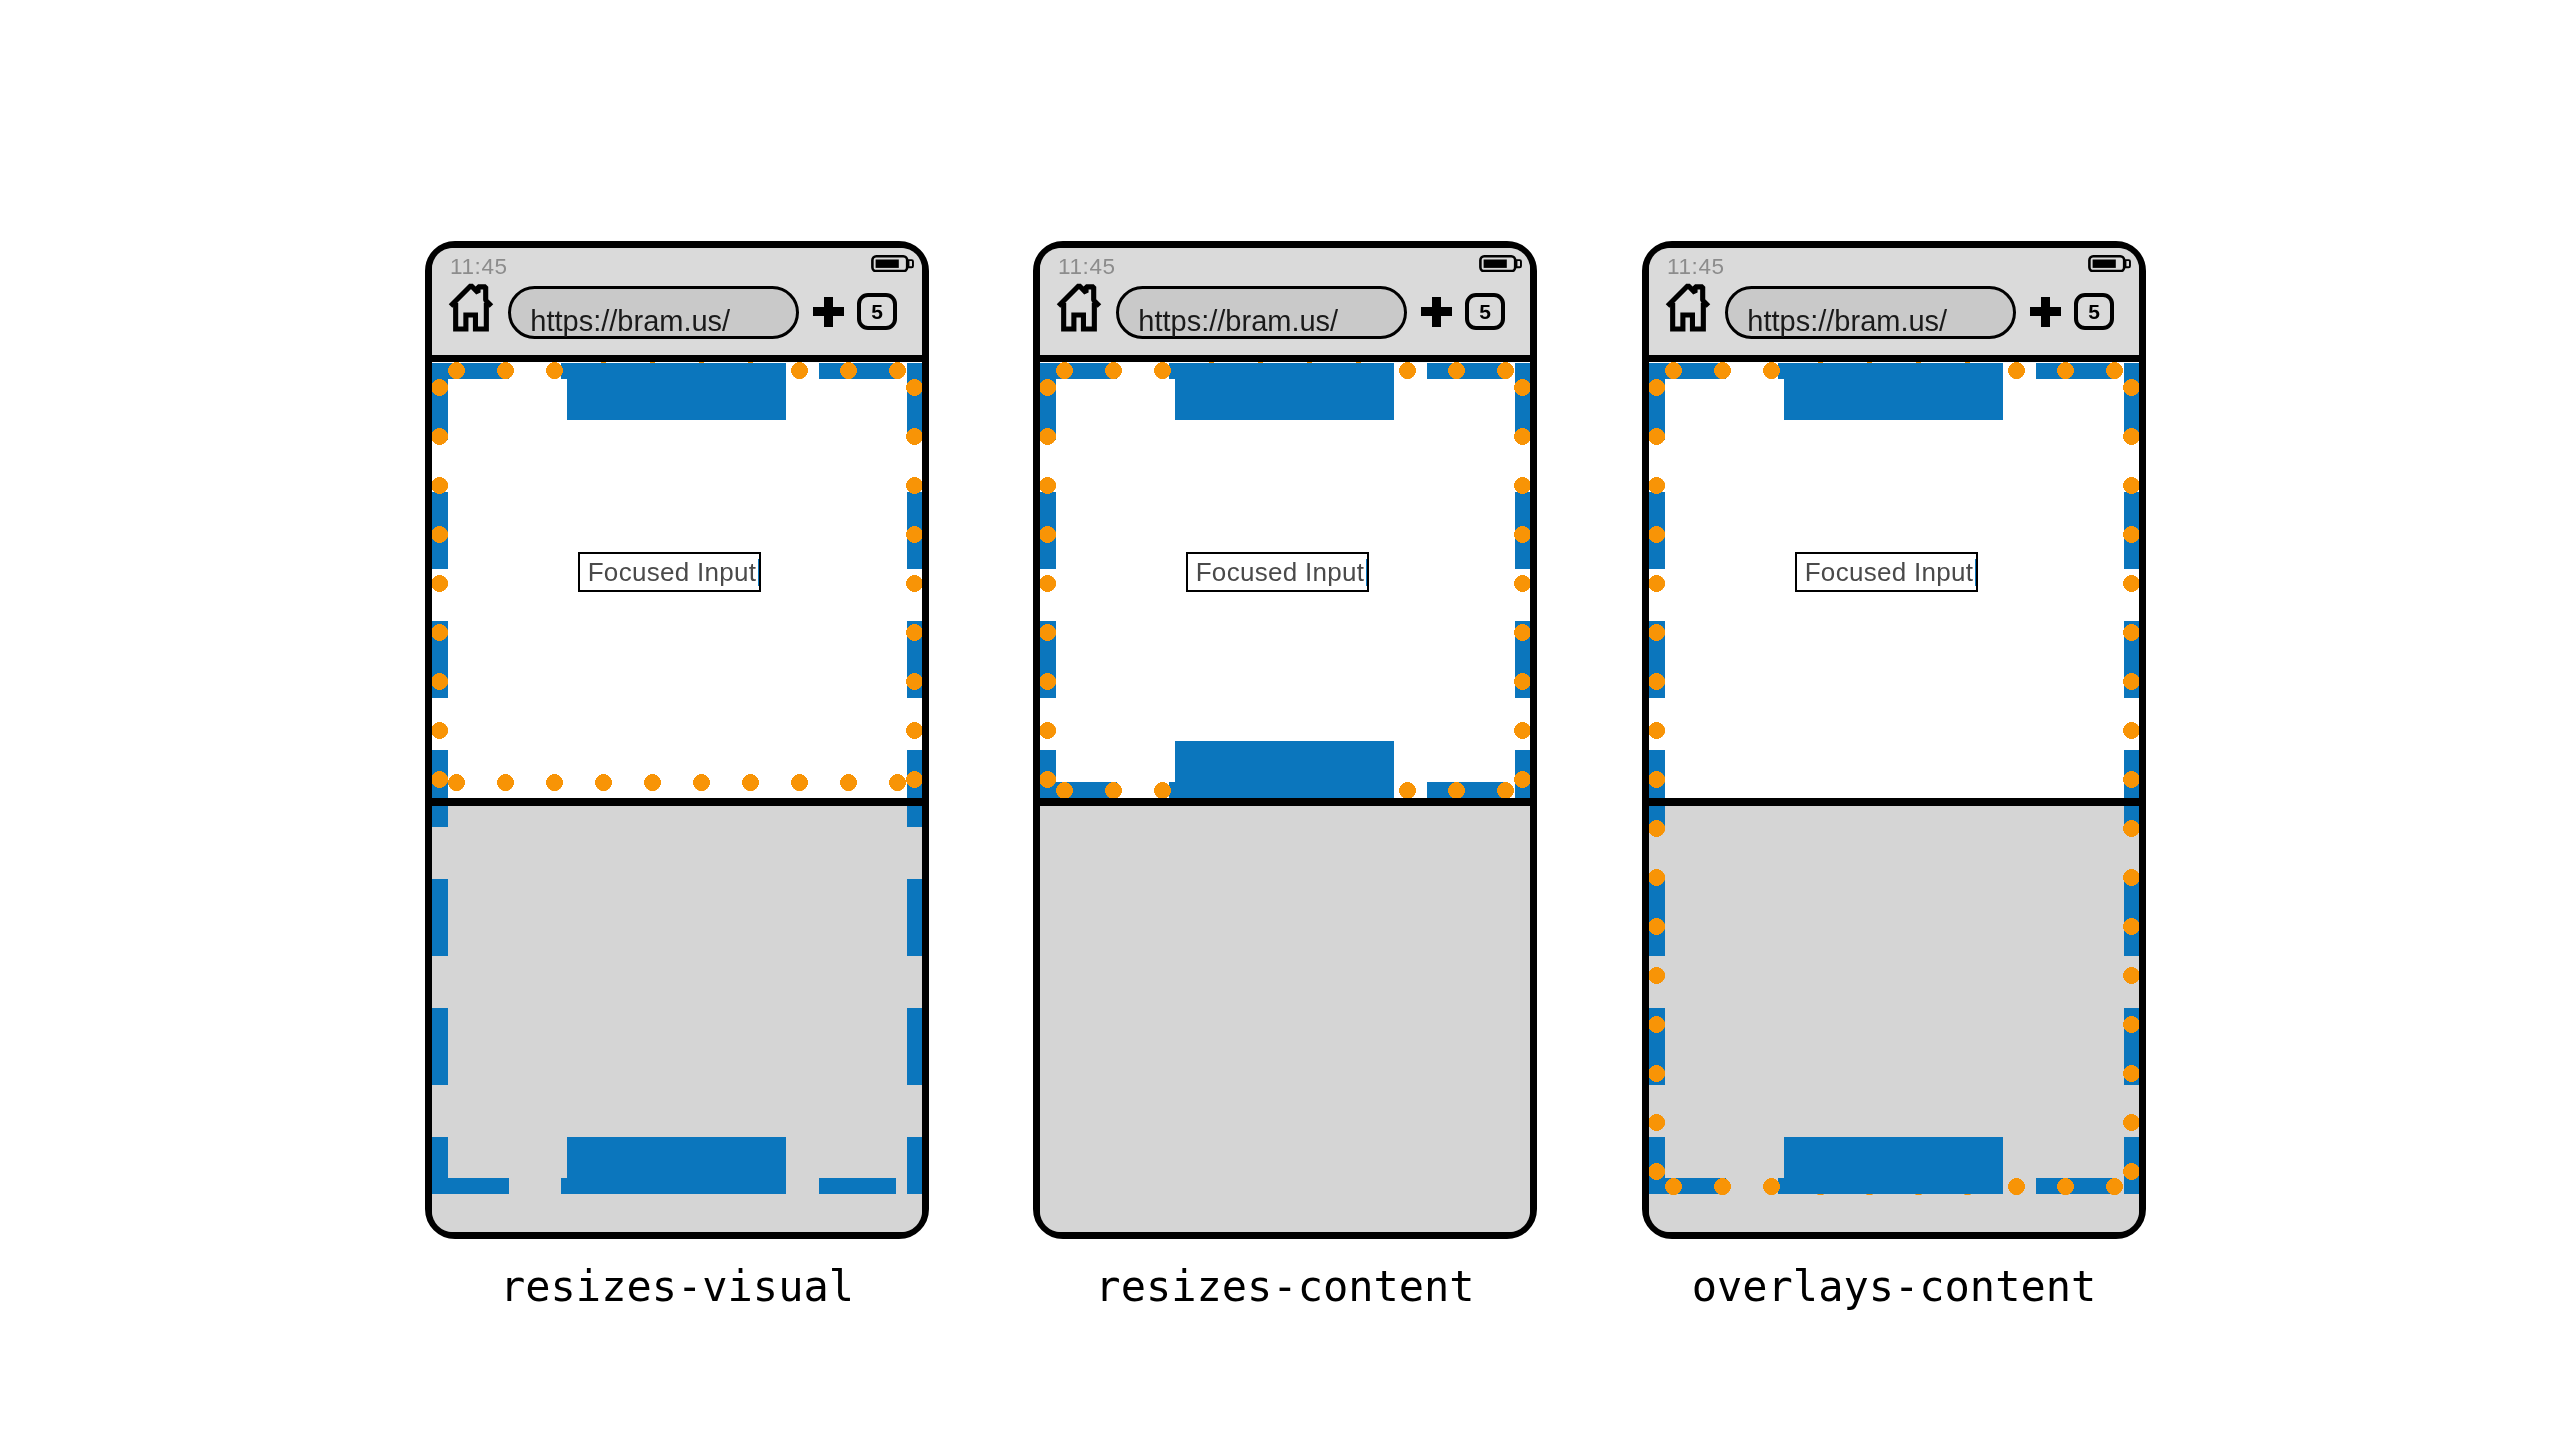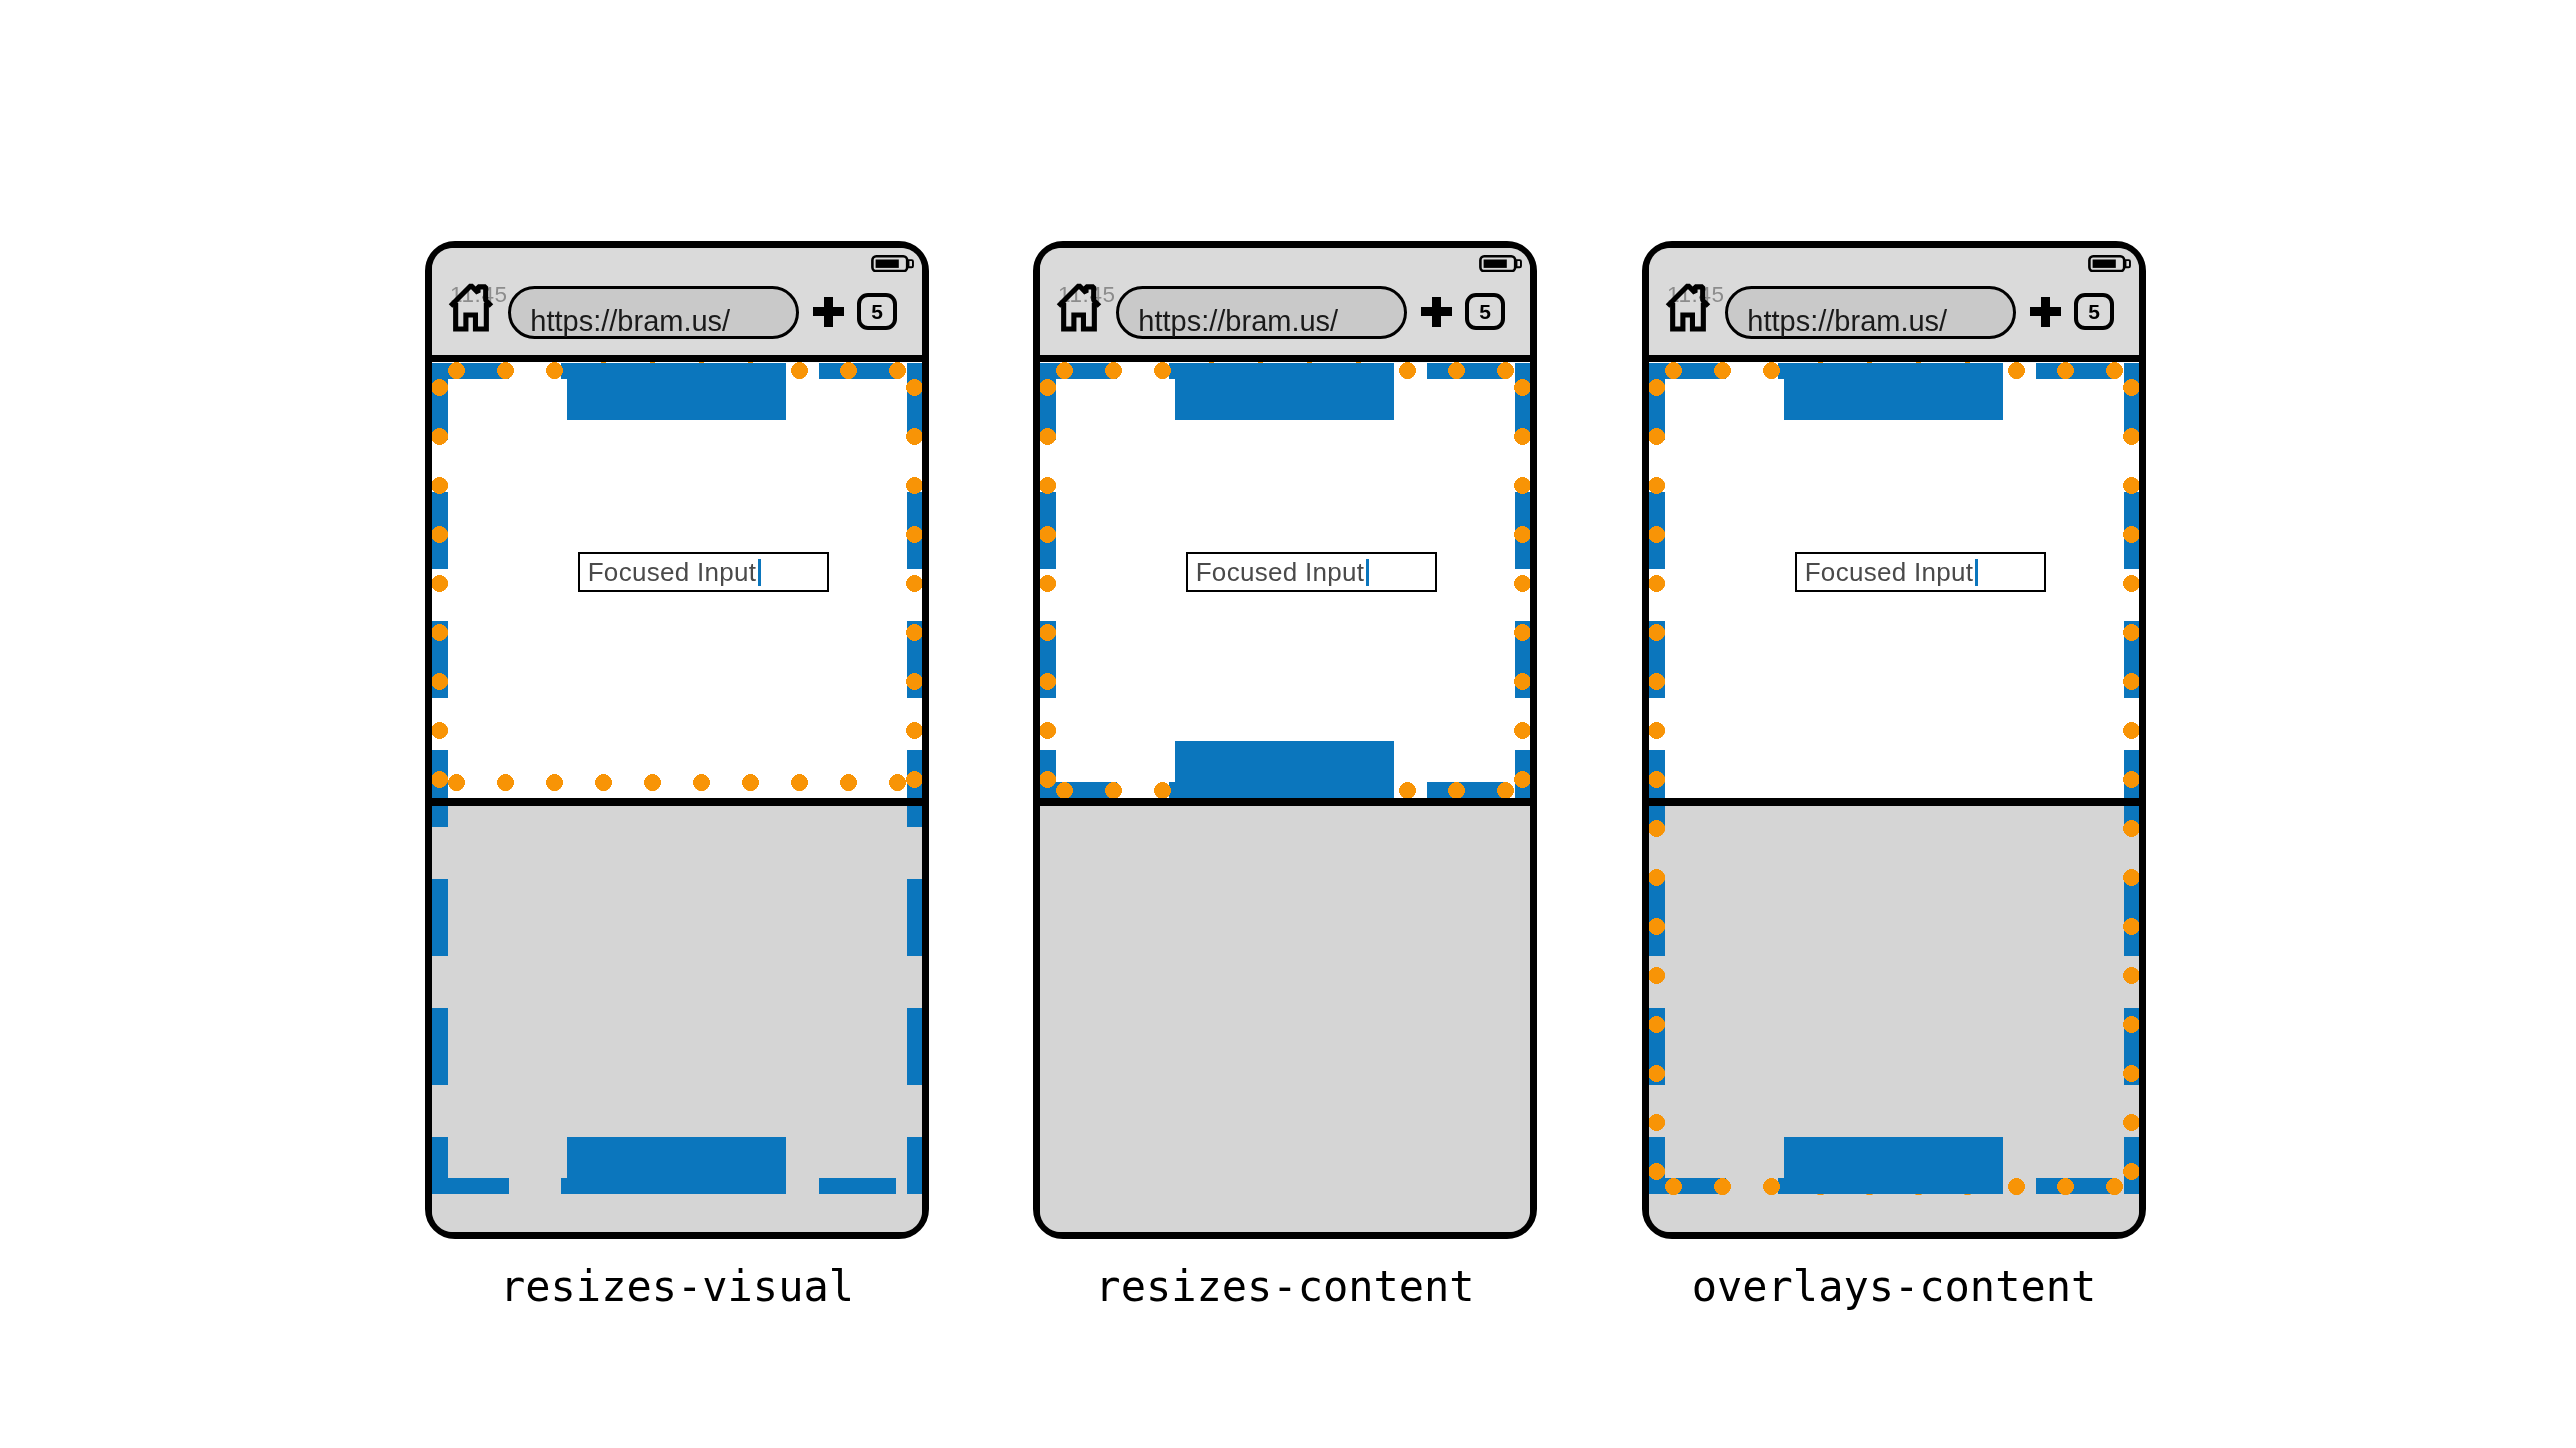--- a/index.html
+++ b/index.html
@@ -51,29 +51,29 @@
   .p2 .dots.dh.b{top:534px}
   .p3 .dots.dh.b{top:930px}
 
   
   .hdr,.ftr{position:absolute;left:135px;width:219px;height:57px;background:var(--blue);z-index:4;}
   .hdr{top:115px}
   .p1 .ftr,.p3 .ftr{top:889px}
   .p2 .ftr{top:493px}
 
   
-  .finput{position:absolute;left:146px;top:304px;width:251px;height:40px;background:#fff;
+  .finput{position:absolute;left:146px;top:304px;width:183px;height:40px;background:#fff;
     border:2.6px solid #000;box-sizing:border-box;display:flex;align-items:center;
     padding-left:7.7px;z-index:7;font-size:26px;color:#4a4a4a;letter-spacing:0.3px;white-space:nowrap;}
   .caret{display:inline-block;width:3.2px;height:27px;background:var(--blue);margin-left:1.9px;}
 
   
   .chrome{position:absolute;left:0;right:0;top:0;height:107px;background:var(--chrome);
     border-bottom:7.7px solid #000;z-index:8;box-sizing:content-box;}
-  .time{position:absolute;left:18px;top:6.4px;font-size:22.5px;color:#8c8c8c;letter-spacing:0.6px;margin-top:28px;}
+  .time{position:absolute;left:18px;top:6.4px;font-size:22.5px;color:#8c8c8c;letter-spacing:0.6px;}
   .battery{position:absolute;left:439px;top:7px;width:44px;height:17.4px;}
   .home{position:absolute;left:15.5px;top:31px;width:46px;height:54px;}
   .pill{position:absolute;left:76px;top:38px;width:291px;height:53px;border-radius:27px;
     background:var(--pill);border:3.9px solid #000;box-sizing:border-box;
     display:flex;align-items:flex-end;padding-left:19.3px;}
   .url{font-size:29px;line-height:1;color:#1a1a1a;white-space:nowrap;}
   .plusbtn{position:absolute;left:381px;top:49px;width:31px;height:30px;}
   .plusbtn::before{content:"";position:absolute;left:0;top:10.3px;width:31px;height:9px;background:#000;}
   .plusbtn::after{content:"";position:absolute;left:11px;top:0;width:9px;height:30px;background:#000;}
   .tabbtn{position:absolute;left:425px;top:45px;width:40px;height:37px;border:4.5px solid #000;

